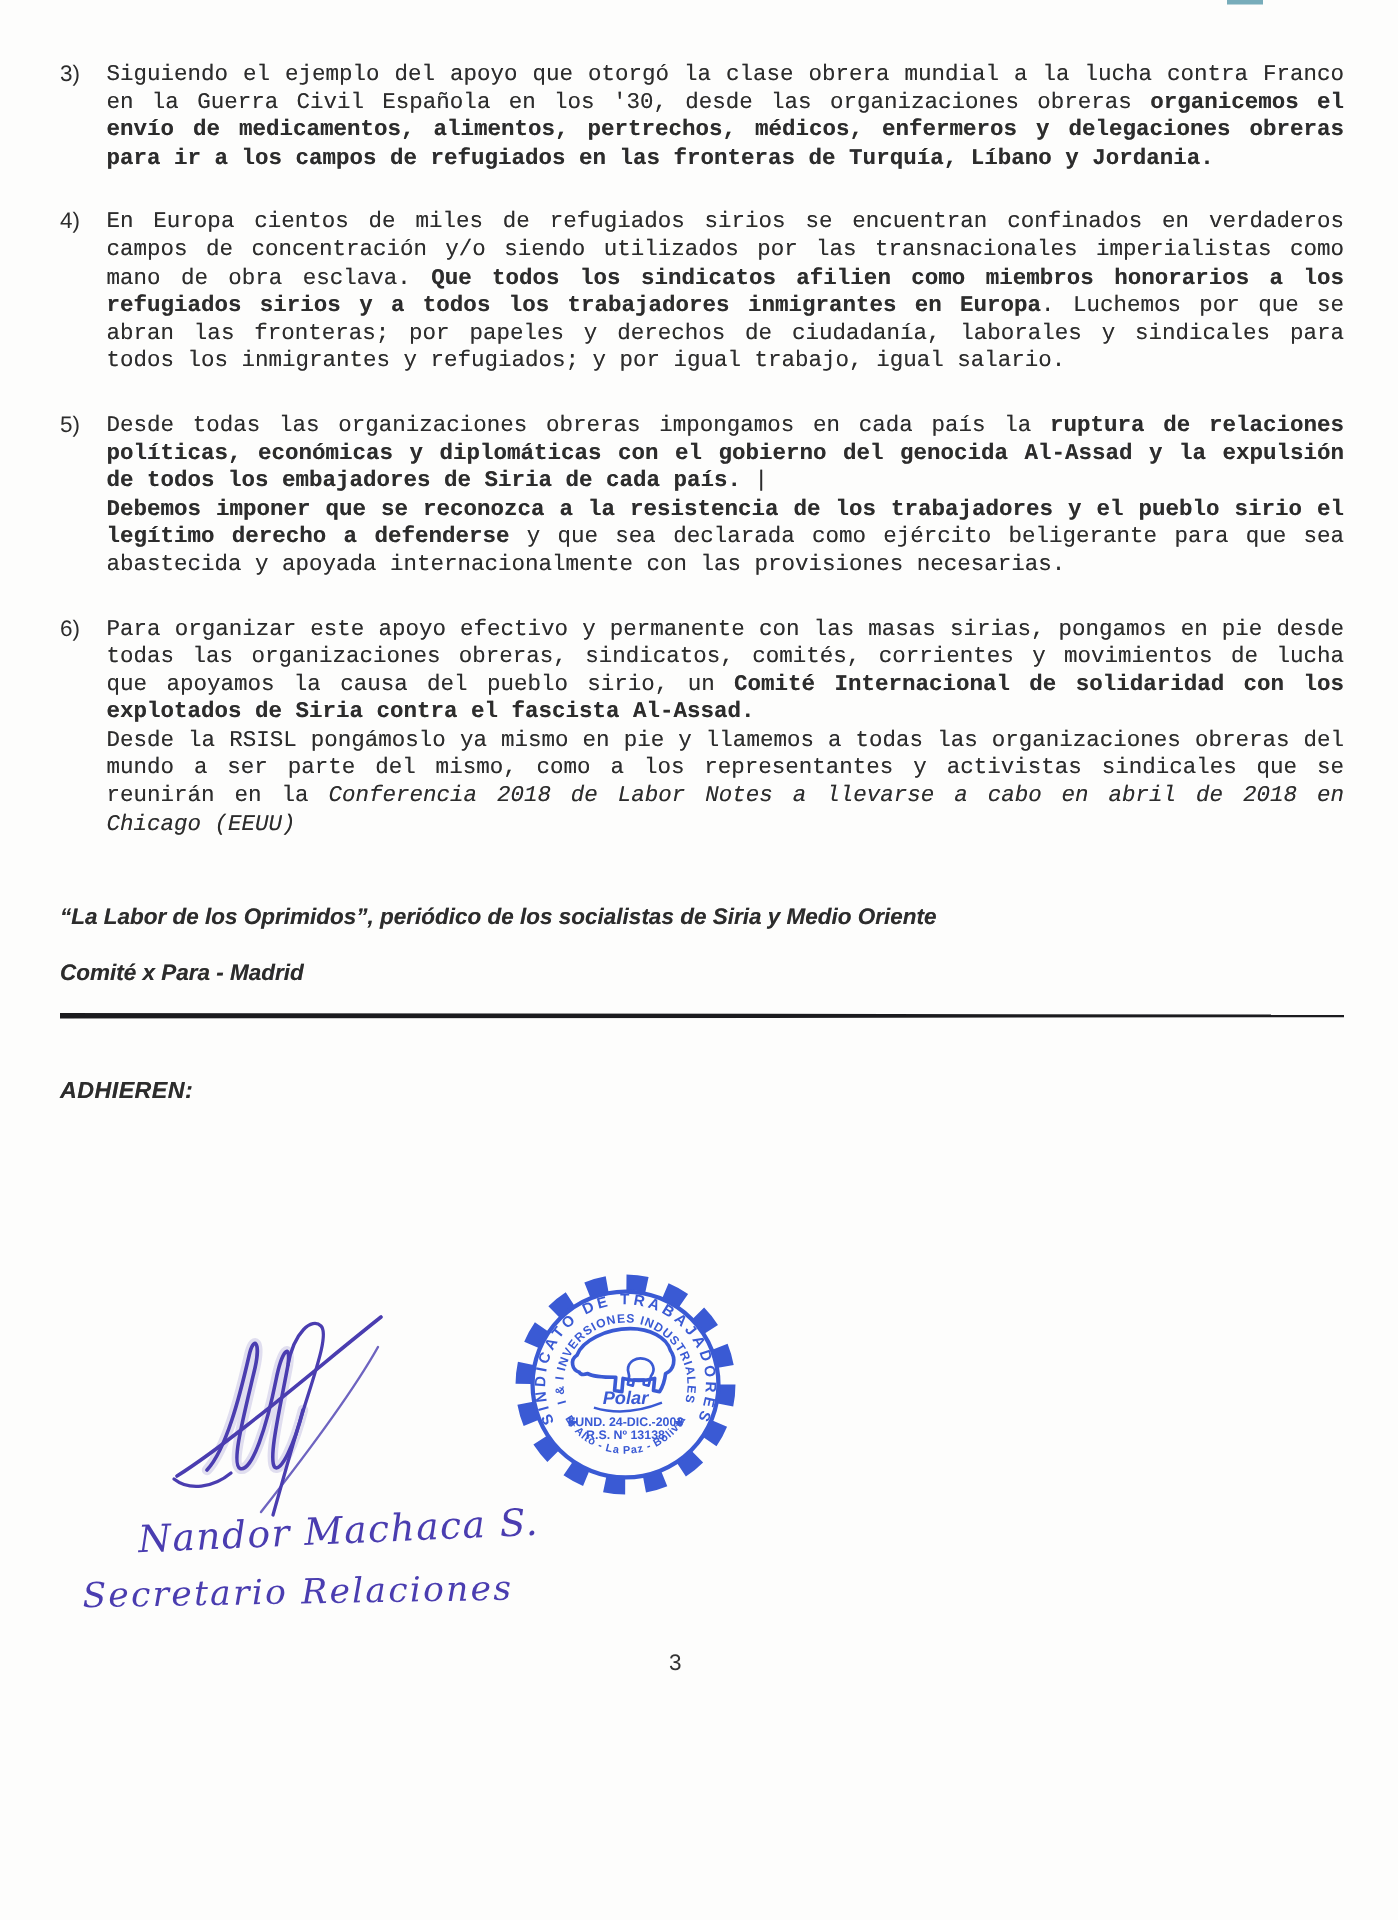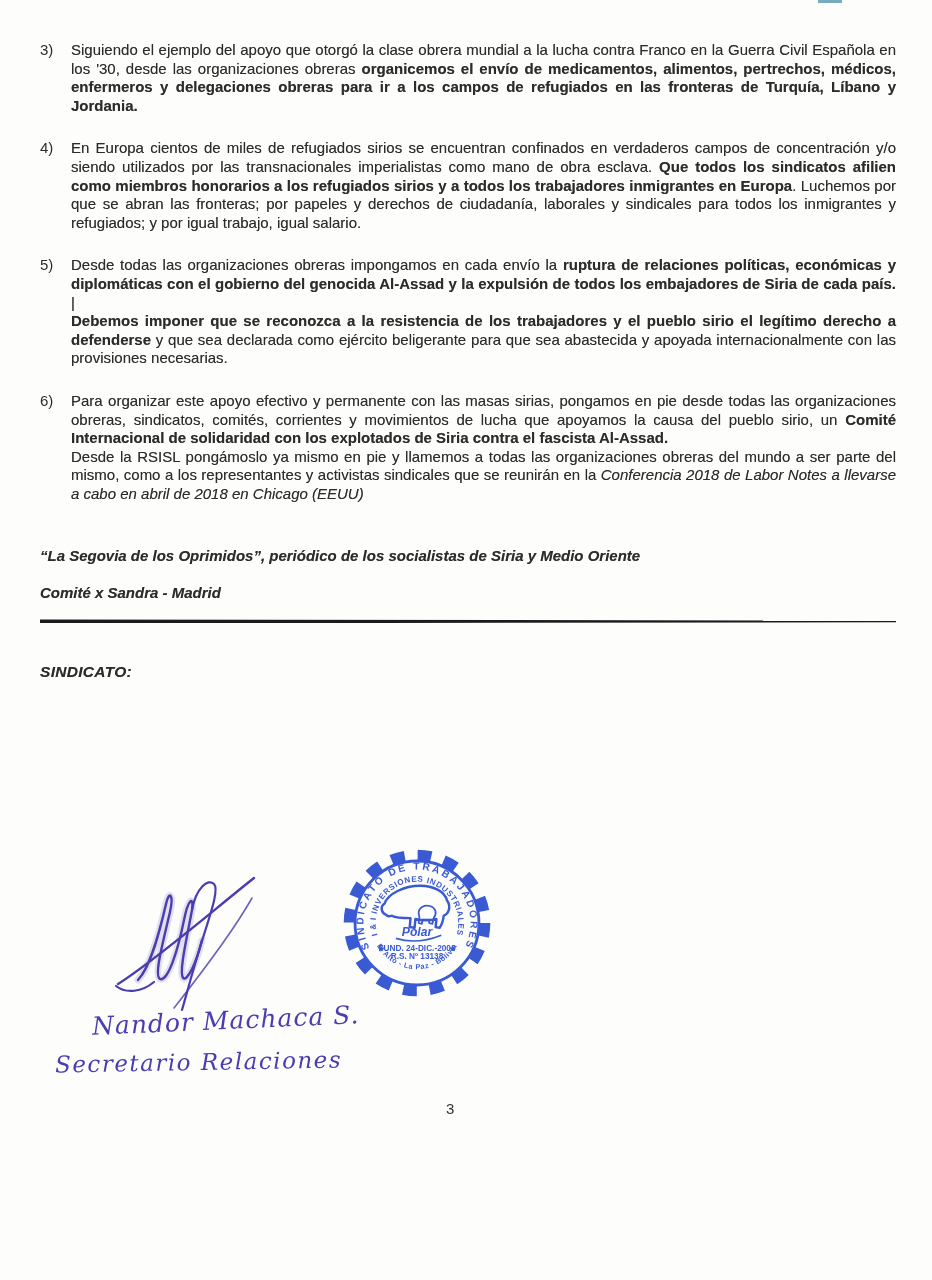--- a/index.html
+++ b/index.html
@@ -4,21 +4,21 @@
 <style>
   html,body{margin:0;padding:0;background:#e8e8e8;}
   .page{
     width:932px;height:1280px;position:relative;margin:0 auto;
     background:#fdfdfc;overflow:hidden;
     font-family:"Liberation Sans",sans-serif;color:#2c2c2c;
   }
   .doc{padding:41px 36px 0 40px;}
   .item{display:flex;margin-bottom:24px;}
   .num{width:31px;flex:none;font-size:15px;line-height:18.6px;}
-  .itembody{flex:1;}
+  .itembody{flex:1;font-family:Liberation Mono, monospace;}
   .para{margin:0;text-align:justify;font-size:15px;line-height:18.6px;
         text-shadow:0 0 .4px rgba(20,20,20,.45);}
   .b{font-weight:bold;}
   .i{font-style:italic;}
   .signoff{margin-top:43px;}
   .sline{margin:0 0 16px 0;font-size:15px;line-height:20.5px;text-align:left;
          text-shadow:0 0 .4px rgba(20,20,20,.45);}
   .rule{margin-top:15px;height:4px;background:#1b1b1e;
         clip-path:polygon(0 0,100% 28%,100% 72%,0 100%);}
   .adhieren{margin:40px 0 0 0;font-weight:bold;font-style:italic;
@@ -61,43 +61,43 @@
       <div class="item">
         <div class="num">4)</div>
         <div class="itembody">
           <p class="para"><span>En Europa cientos de miles de refugiados sirios se encuentran confinados en verdaderos campos de concentración y/o siendo utilizados por las transnacionales imperialistas como mano de obra esclava. </span><span class="b">Que todos los sindicatos afilien como miembros honorarios a los refugiados sirios y a todos los trabajadores inmigrantes en Europa</span><span>. Luchemos por que se abran las fronteras; por papeles y derechos de ciudadanía, laborales y sindicales para todos los inmigrantes y refugiados; y por igual trabajo, igual salario.</span></p>
         </div>
       </div>
 
       <div class="item">
         <div class="num">5)</div>
         <div class="itembody">
-          <p class="para"><span>Desde todas las organizaciones obreras impongamos en cada envío la </span><span class="b">ruptura de relaciones políticas, económicas y diplomáticas con el gobierno del genocida Al-Assad y la expulsión de todos los embajadores de Siria de cada país.</span><span> |</span></p>
+          <p class="para"><span>Desde todas las organizaciones obreras impongamos en cada país la </span><span class="b">ruptura de relaciones políticas, económicas y diplomáticas con el gobierno del genocida Al-Assad y la expulsión de todos los embajadores de Siria de cada país.</span><span> |</span></p>
           <p class="para"><span class="b">Debemos imponer que se reconozca a la resistencia de los trabajadores y el pueblo sirio el legítimo derecho a defenderse</span><span> y que sea declarada como ejército beligerante para que sea abastecida y apoyada internacionalmente con las provisiones necesarias.</span></p>
         </div>
       </div>
 
       <div class="item">
         <div class="num">6)</div>
         <div class="itembody">
           <p class="para"><span>Para organizar este apoyo efectivo y permanente con las masas sirias, pongamos en pie desde todas las organizaciones obreras, sindicatos, comités, corrientes y movimientos de lucha que apoyamos la causa del pueblo sirio, un </span><span class="b">Comité Internacional de solidaridad con los explotados de Siria contra el fascista Al-Assad.</span></p>
           <p class="para"><span>Desde la RSISL pongámoslo ya mismo en pie y llamemos a todas las organizaciones obreras del mundo a ser parte del mismo, como a los representantes y activistas sindicales que se reunirán en la </span><span class="i">Conferencia 2018 de Labor Notes a llevarse a cabo en abril de 2018 en Chicago (EEUU)</span></p>
         </div>
       </div>
 
     </section>
 
     <section class="signoff">
-      <p class="sline"><span class="b i">“La Segovia de los Oprimidos”</span><span class="b i">, periódico de los socialistas de Siria y Medio Oriente</span></p>
-      <p class="sline"><span class="b i">Comité x Sandra - Madrid</span></p>
+      <p class="sline"><span class="b i">“La Labor de los Oprimidos”</span><span class="b i">, periódico de los socialistas de Siria y Medio Oriente</span></p>
+      <p class="sline"><span class="b i">Comité x Para - Madrid</span></p>
     </section>
 
     <div class="rule"></div>
 
-    <p class="adhieren">SINDICATO:</p>
+    <p class="adhieren">ADHIEREN:</p>
 
   </main>
 
   <svg class="sig-svg" width="185" height="150" viewBox="0 0 185 150" aria-hidden="true">
     <path class="ink" stroke-width="7" opacity="0.16" d="M42,112 C55,98 64,62 70,36 C73,22 78,26 74,44 C66,78 58,108 64,111 C72,114 82,82 88,52 C92,32 98,26 96,42 C90,74 83,104 87,110 C91,114 100,96 106,72"></path>
     <path class="ink" stroke-width="2.4" d="M42,112 C55,98 64,62 70,36 C73,22 78,26 74,44 C66,78 58,108 64,111 C72,114 82,82 88,52 C92,32 98,26 96,42 C90,74 83,104 87,110 C91,114 100,96 106,72"></path>
     <path class="ink" stroke-width="2.2" d="M96,42 C100,20 112,10 118,16 C124,22 112,52 102,86 C96,106 90,128 86,142"></path>
     <path class="ink" stroke-width="2.4" d="M22,116 C60,92 120,40 158,10"></path>
     <path class="ink" stroke-width="1.6" opacity="0.8" d="M78,140 C100,112 138,62 156,30"></path>
     <path class="ink" stroke-width="2.2" d="M20,118 C30,126 46,124 58,114"></path>

